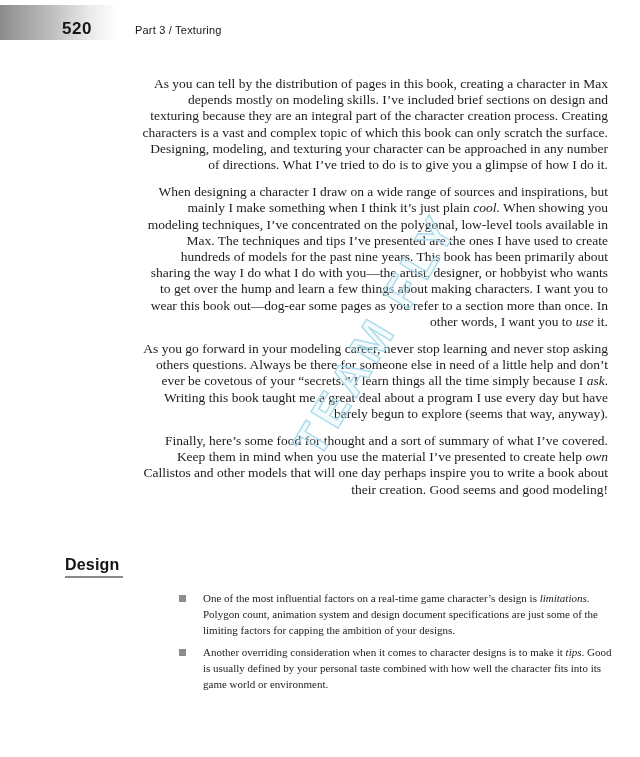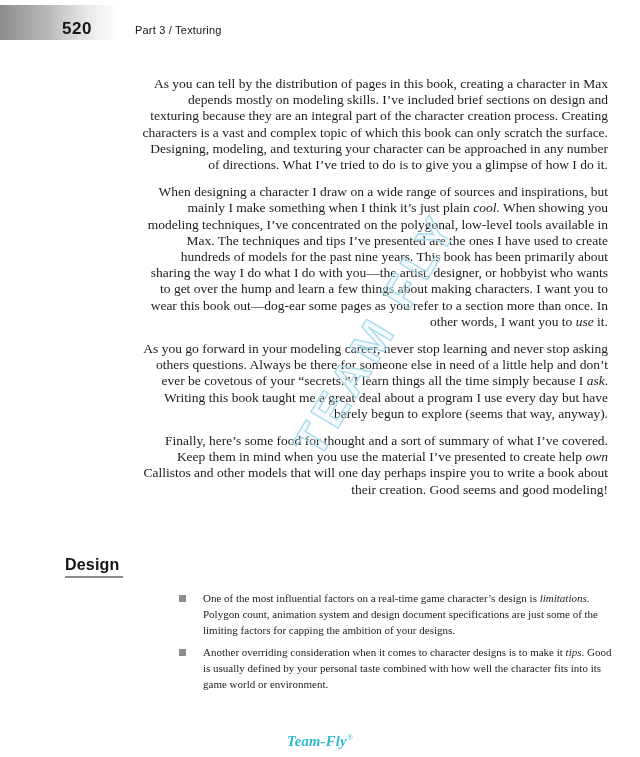--- a/index.html
+++ b/index.html
@@ -113,17 +113,14 @@
     <h1 class="design">Design</h1>
 
     <ul id="bullets">
         <li><span class="marker"></span><span><span>One of the most influential factors on a real-time game character’s design is </span><span class="it">limitations</span><span>. Polygon count, animation system and design document specifications are just some of the limiting factors for capping the ambition of your designs.</span></span></li>
         <li><span class="marker"></span><span><span>Another overriding consideration when it comes to character designs is to make it </span><span class="it">tips</span><span>. Good is usually defined by your personal taste combined with how well the character fits into its game world or environment.</span></span></li>
       </ul>
   </main>
 
   <div class="watermark">TEAM FLY</div>
 
-  <footer class="footer">
-    <span class="brand"><span>Team-Fly</span><sup>®</sup></span>
-  </footer>
 
 </div>
 
 </body></html>

